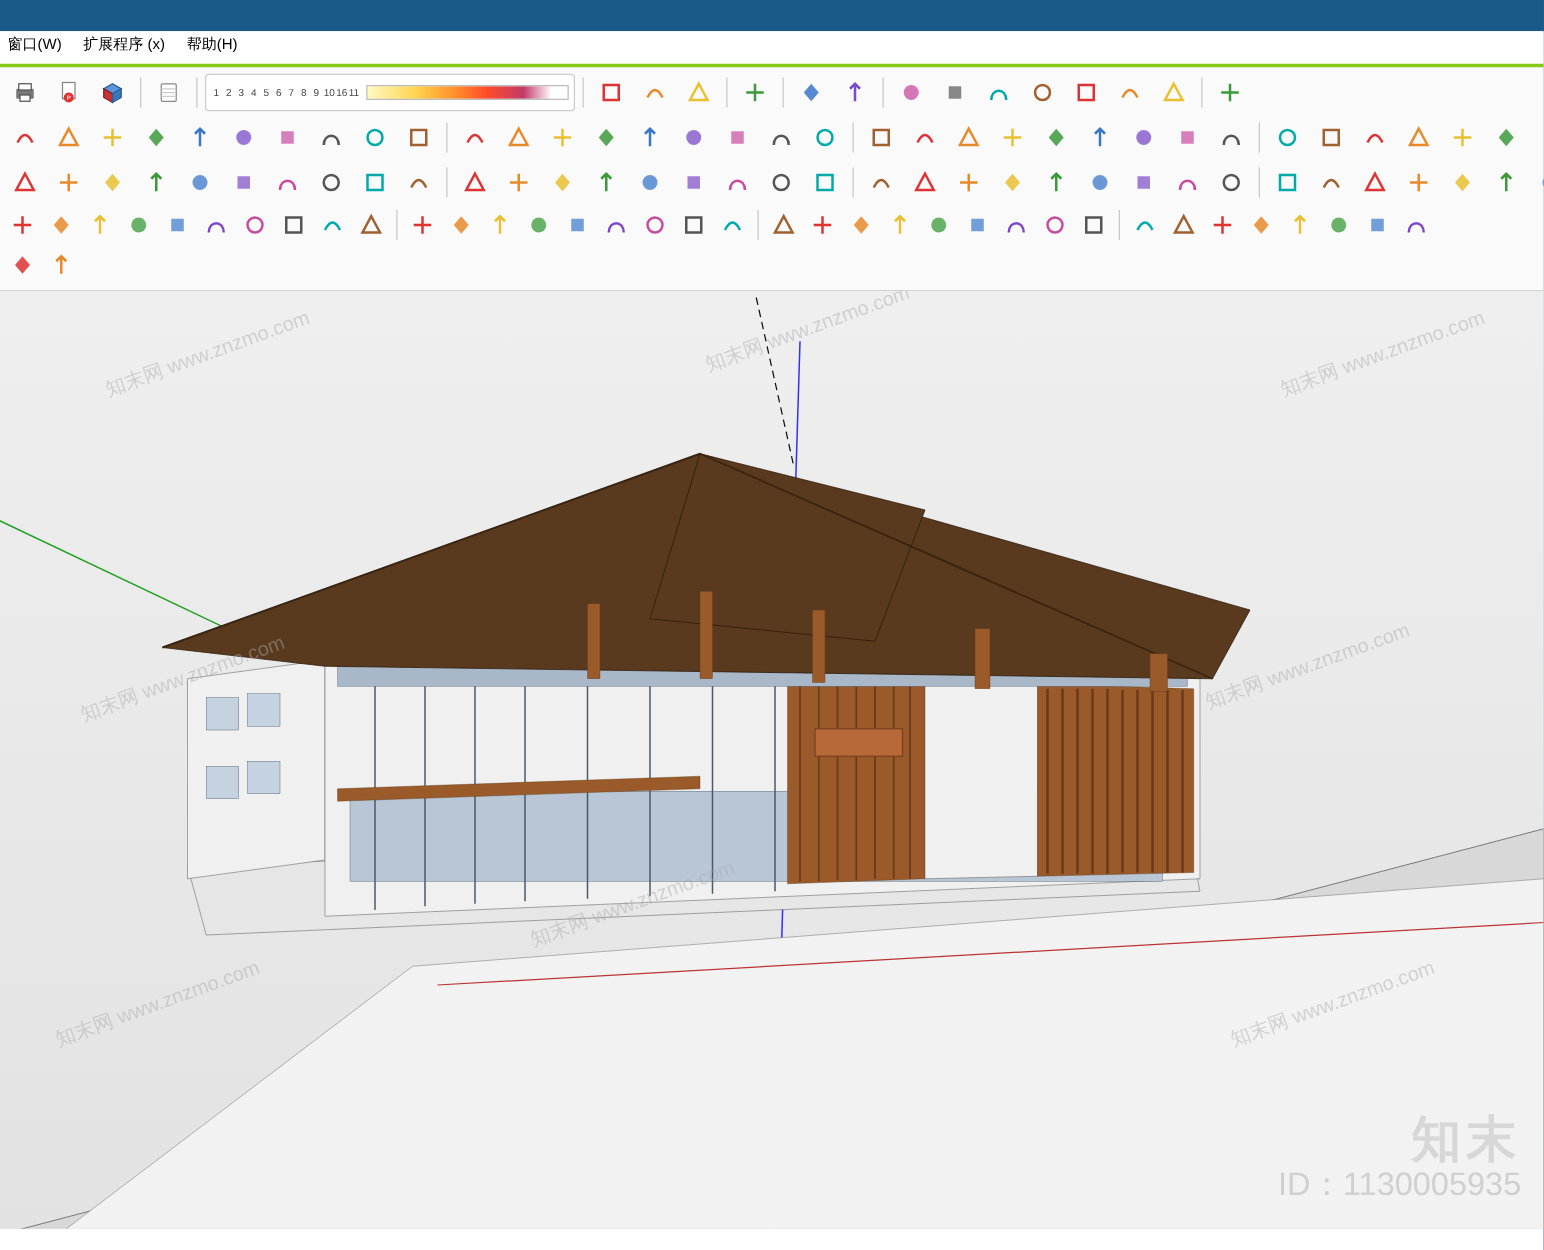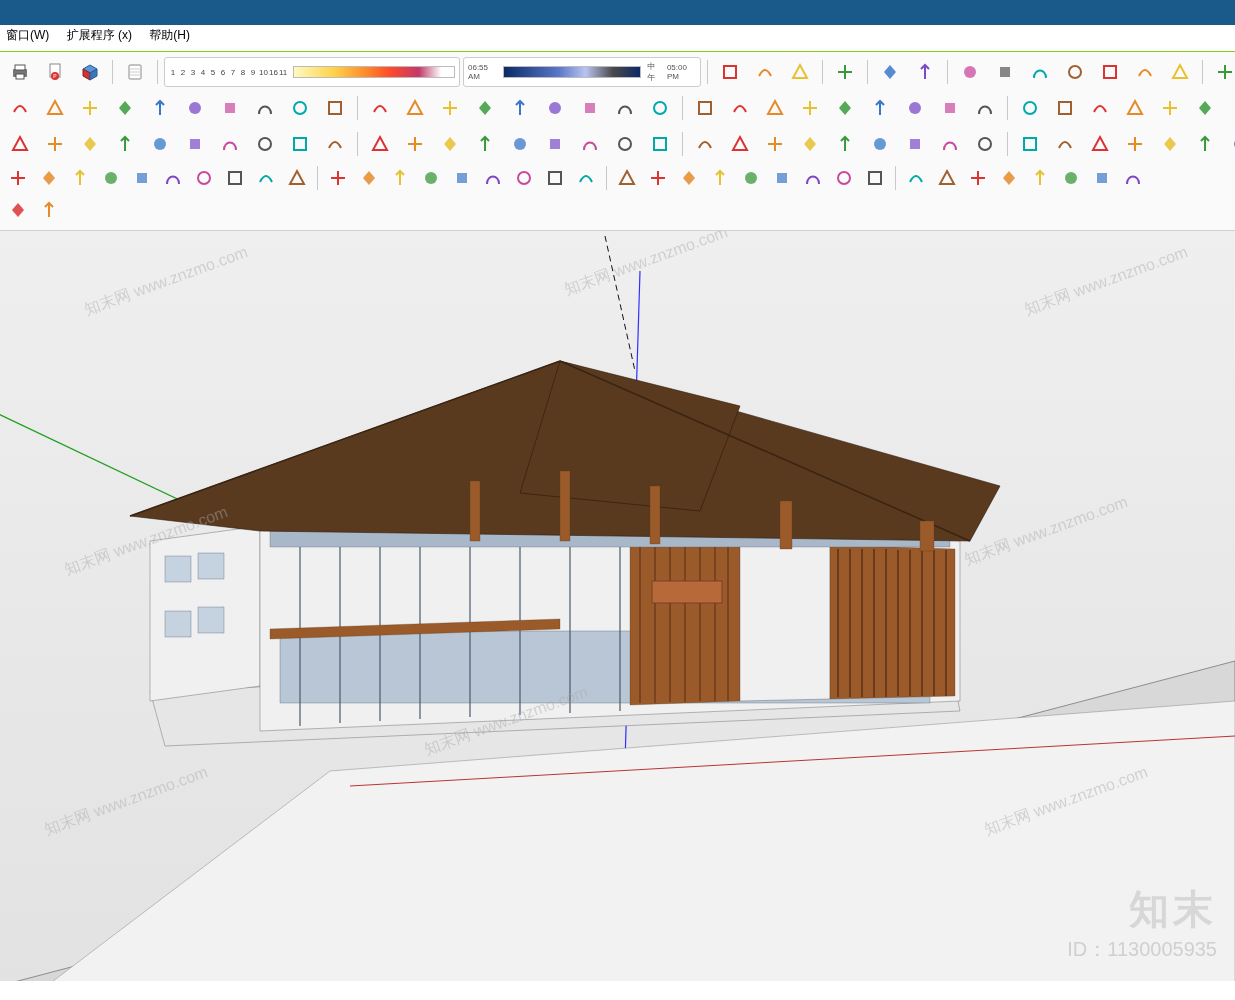--- a/index.html
+++ b/index.html
@@ -1,36 +1,36 @@
 <!DOCTYPE html>
 <html><head>
 <meta charset="utf-8">
 <style>
   html,body{margin:0;padding:0;width:1235px;height:1000px;overflow:hidden;font-family:"Segoe UI",Tahoma,Arial,sans-serif;font-size:12px;background:#1a5a8a;color:#000;}
   .titlebar{height:25px;background:#1a5a8a;}
   .app{position:relative;background:#fff;height:975px;}
-  .menubar{height:22px;background:#fff;padding:2px 6px;border-bottom:1px solid #84cc16;}
+  .menubar{height:22px;background:#fff;padding:2px 6px;border-bottom:3px solid #84cc16;}
   .menubar span{margin-right:14px;cursor:default;}
   .toolbars{background:#fafafa;border-bottom:1px solid #d0d0d0;padding:2px 4px 4px 4px;}
   .tb-row{display:flex;align-items:center;flex-wrap:nowrap;height:34px;gap:3px;padding:1px 0;}
   .tb-row.sm{height:30px;}
   .tool{width:30px;height:30px;border:1px solid transparent;border-radius:3px;display:flex;align-items:center;justify-content:center;cursor:pointer;flex-shrink:0;}
   .tool.sm{width:26px;height:26px;}
   .tool svg{width:20px;height:20px;}
   .sep{width:1px;height:24px;background:#c8c8c8;margin:0 3px;flex-shrink:0;}
   .shadow-slider{display:flex;align-items:center;gap:6px;padding:2px 4px;border:1px solid #ccc;border-radius:3px;background:#fff;height:24px;}
   .shadow-nums{display:flex;gap:2px;}
   .shadow-nums span{font-size:8px;color:#444;width:8px;text-align:center;}
   .grad{width:160px;height:10px;background:linear-gradient(90deg,#fffac2 0%,#ffd24a 25%,#ff8a2a 45%,#ff4a2a 60%,#c23a6a 78%,#ffffff 92%);border:1px solid #bbb;}
   .grad2{width:160px;height:10px;background:linear-gradient(90deg,#0b2a66 0%, #5a76c9 40%, #b9c4ef 60%, #4a4a4a 80%, #0b2a66 100%);border:1px solid #bbb;}
   .tlabel{font-size:8px;color:#555;}
   .viewport{position:relative;height:750px;background:linear-gradient(180deg,#efefef 0%,#e9e9e9 40%,#e3e3e3 100%);overflow:hidden;}
   .watermark{position:absolute;color:#aaa;opacity:.45;font-size:16px;transform:rotate(-20deg);pointer-events:none;}
   .wm-big{position:absolute;right:18px;bottom:44px;color:#ccc;font-size:40px;opacity:.7;font-weight:600;letter-spacing:4px;pointer-events:none;}
-  .wm-id{position:absolute;right:18px;bottom:18px;color:#d0d0d0;font-size:20px;pointer-events:none;}
+  .wm-id{position:absolute;right:18px;bottom:18px;color:#d0d0d0;font-size:26px;pointer-events:none;}
   .axis-b{position:absolute;stroke:#3030ff;stroke-width:1.2;}
   .axis-g{position:absolute;stroke:#20a020;stroke-width:1.2;}
   .axis-k{position:absolute;stroke:#111;stroke-width:1;stroke-dasharray:6 4;}
   .road{position:absolute;fill:#d8d8d8;stroke:#555;stroke-width:.6;}
   .roof{fill:#5a3a1e;stroke:#2a1a0a;stroke-width:.6;}
   .wall{fill:#f0f0f0;stroke:#555;stroke-width:.4;}
   .glass{fill:#c5d2e0;stroke:#3a4a5a;stroke-width:.3;}
   .wood{fill:#9a5a2a;stroke:#5a3a1a;stroke-width:.3;}
   .slab{fill:#e6e6e6;stroke:#555;stroke-width:.4;}
 </style>
@@ -93,26 +93,20 @@
             <span>7</span>
             <span>8</span>
             <span>9</span>
             <span>10</span>
             <span>16</span>
             <span>11</span>
         </div>
         <div class="grad"></div>
       </div>
 
-      <div class="shadow-slider">
-        <span class="tlabel">06:55 AM</span>
-        <div class="grad2"></div>
-        <span class="tlabel">中午</span>
-        <span class="tlabel">05:00 PM</span>
-      </div>
       <div class="sep"></div>
 
       <div class="tool">
           <svg viewBox="0 0 20 20">
             <rect x="4" y="4" width="12" height="12" fill="none" stroke="#d33" stroke-width="2"></rect>
           </svg>
         </div>
         <div class="tool">
           <svg viewBox="0 0 20 20">
             <path d="M4 14 Q10 2 16 14" fill="none" stroke="#e68a2a" stroke-width="2"></path>

